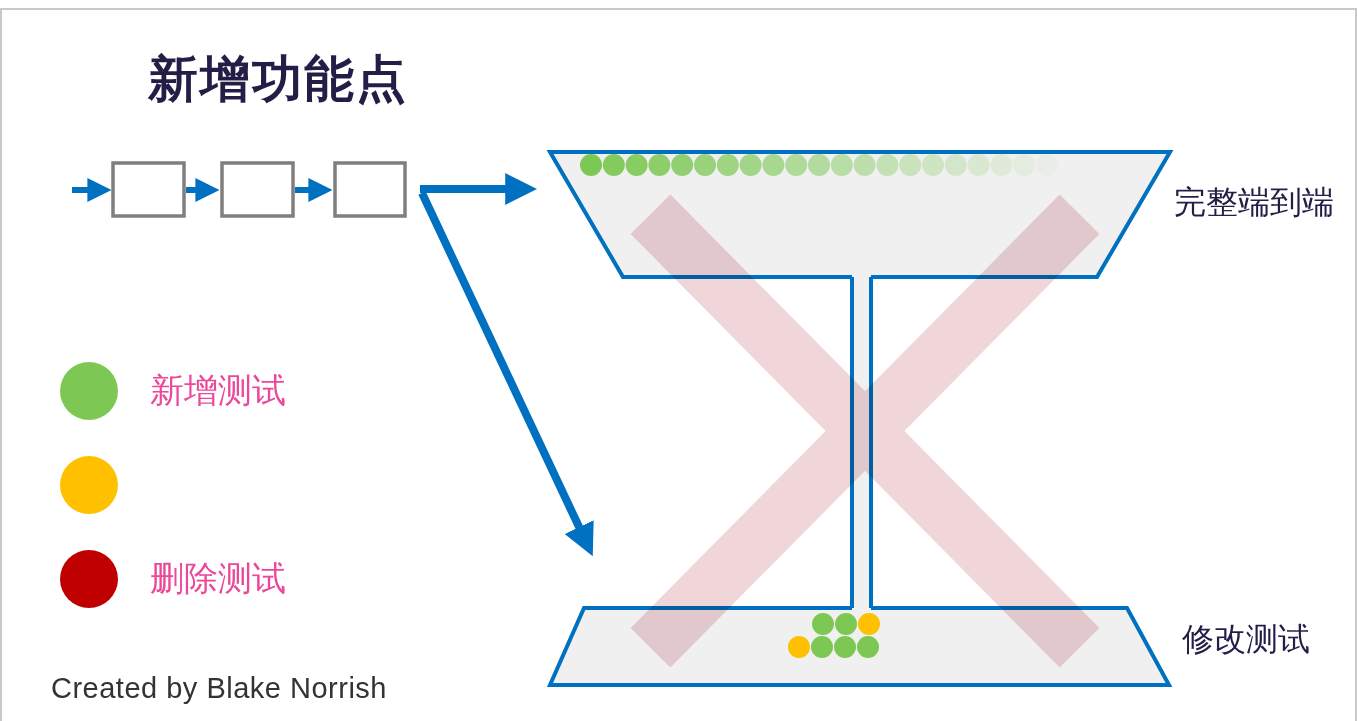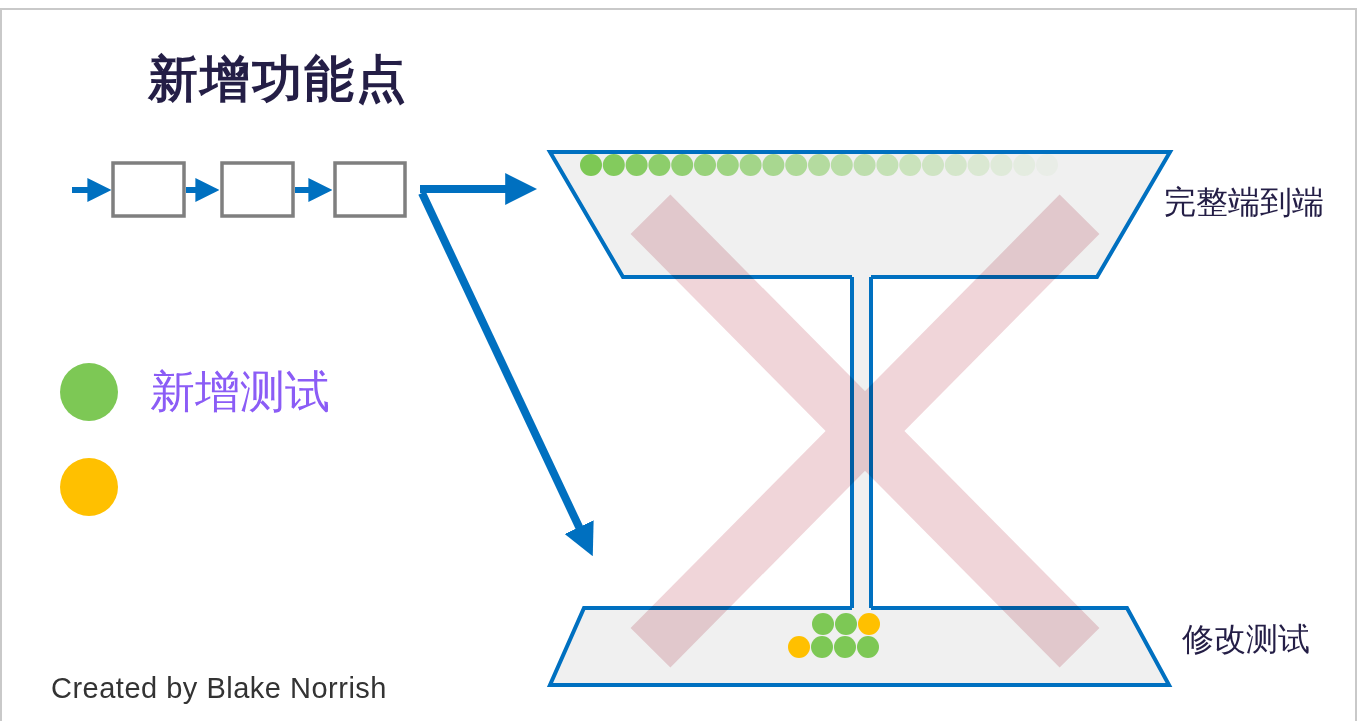--- a/index.html
+++ b/index.html
@@ -10,33 +10,33 @@
     overflow:hidden;
     margin-top:8px;
   }
   .diagram-svg { position:absolute; left:0; top:0; width:1357px; height:721px; }
   .page-title {
     position:absolute; left:146px; top:36px;
     font-size:50px; font-weight:700; color:#241E46; letter-spacing:2px;
   }
   .e2e-label {
     position:absolute; left:1162px; top:168px; width:180px;
-    font-size:32px; line-height:48px; color:#241E46;
+    text-align:center; font-size:32px; line-height:48px; color:#241E46;
   }
   .unit-label {
     position:absolute; left:1180px; top:608px;
     font-size:32px; color:#241E46;
   }
   .legend { position:absolute; left:58px; top:352px; }
   .legend-row { display:flex; align-items:center; margin-bottom:36px; }
   .swatch {
     width:58px; height:58px; border-radius:50%;
     flex:0 0 58px; margin-right:32px;
   }
-  .legend-label { font-size:45px; color:#8b5cf6; }
+  .legend-label { font-size:34px; color:#ec4899; }
   .credit {
     position:absolute; left:49px; top:662px;
     font-size:29px; font-weight:300; color:#333333; letter-spacing:0.5px;
   }
 </style>
 </head>
 <body>
 
 <div class="canvas">
 
@@ -115,17 +115,21 @@
   <div class="unit-label">修改测试</div>
 
   <div class="legend">
     <div class="legend-row">
       <span class="swatch" style="background: rgb(125, 200, 85);"></span>
       <span class="legend-label">新增测试</span>
     </div>
     <div class="legend-row">
       <span class="swatch" style="background: rgb(255, 192, 0);"></span>
     </div>
+    <div class="legend-row">
+      <span class="swatch" style="background: rgb(192, 0, 0);"></span>
+      <span class="legend-label">删除测试</span>
+    </div>
   </div>
 
   <div class="credit">Created by Blake Norrish</div>
 
 </div>
 
 </body></html>

